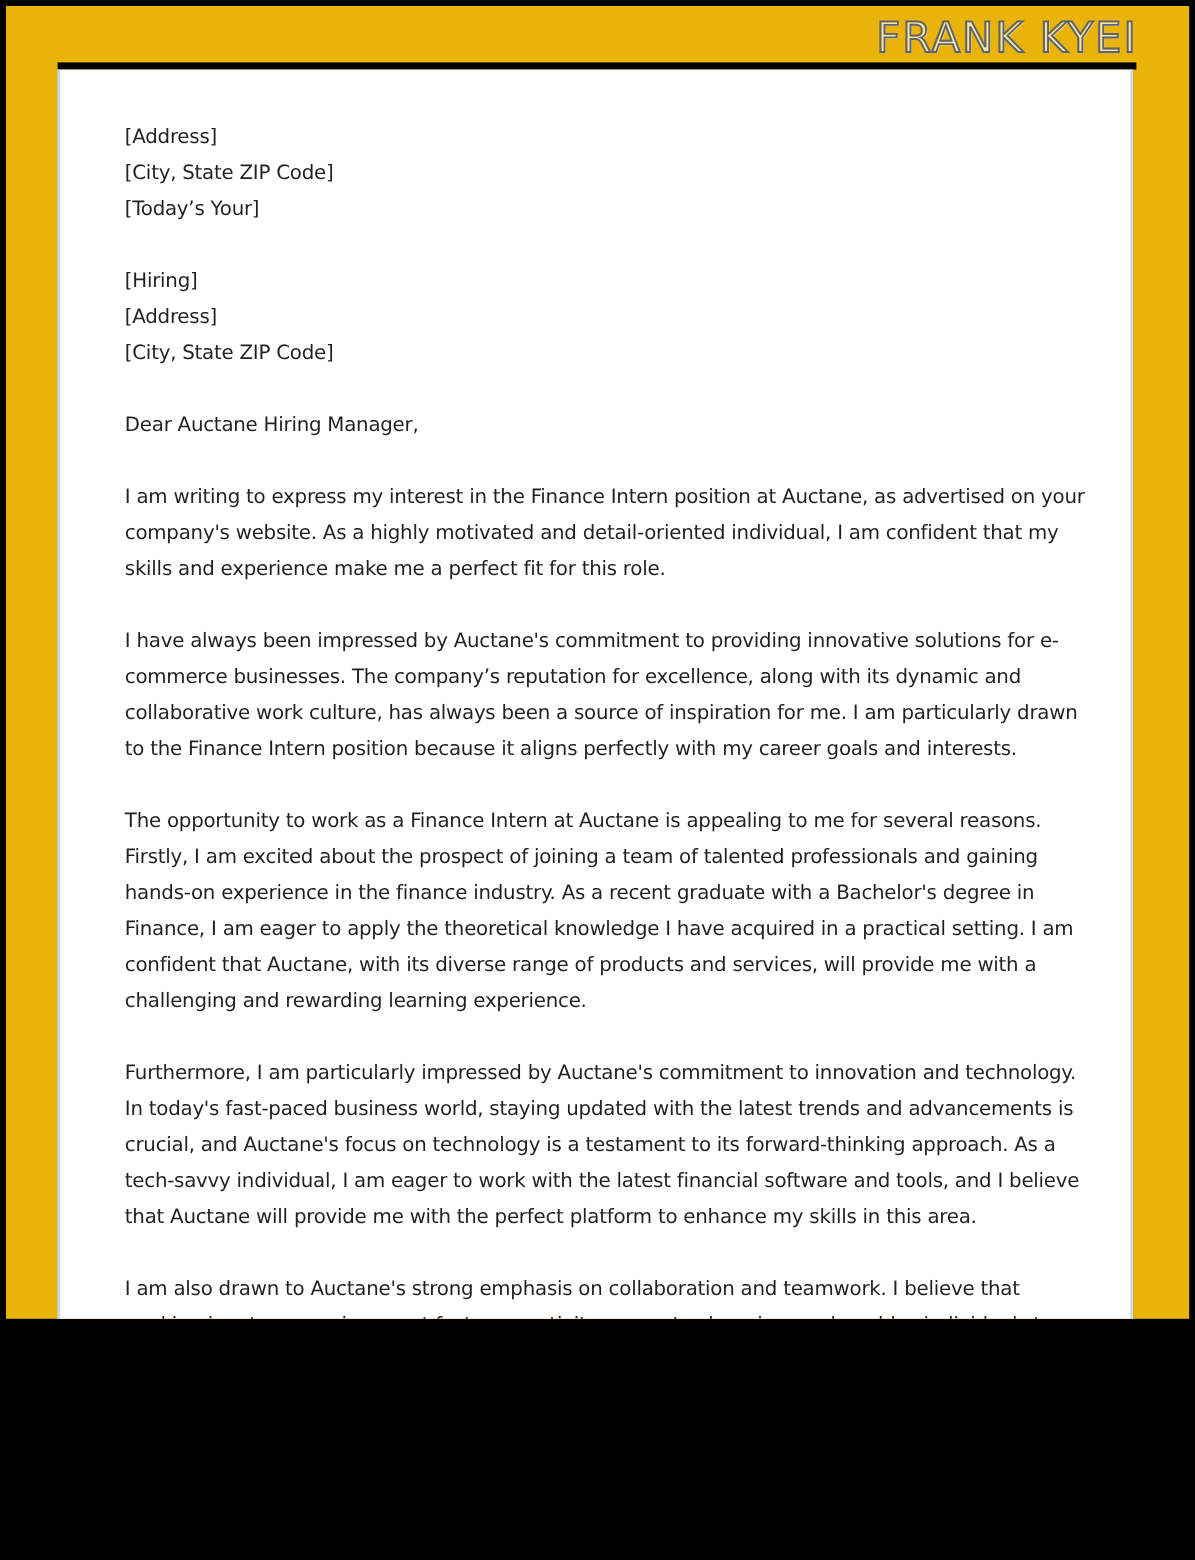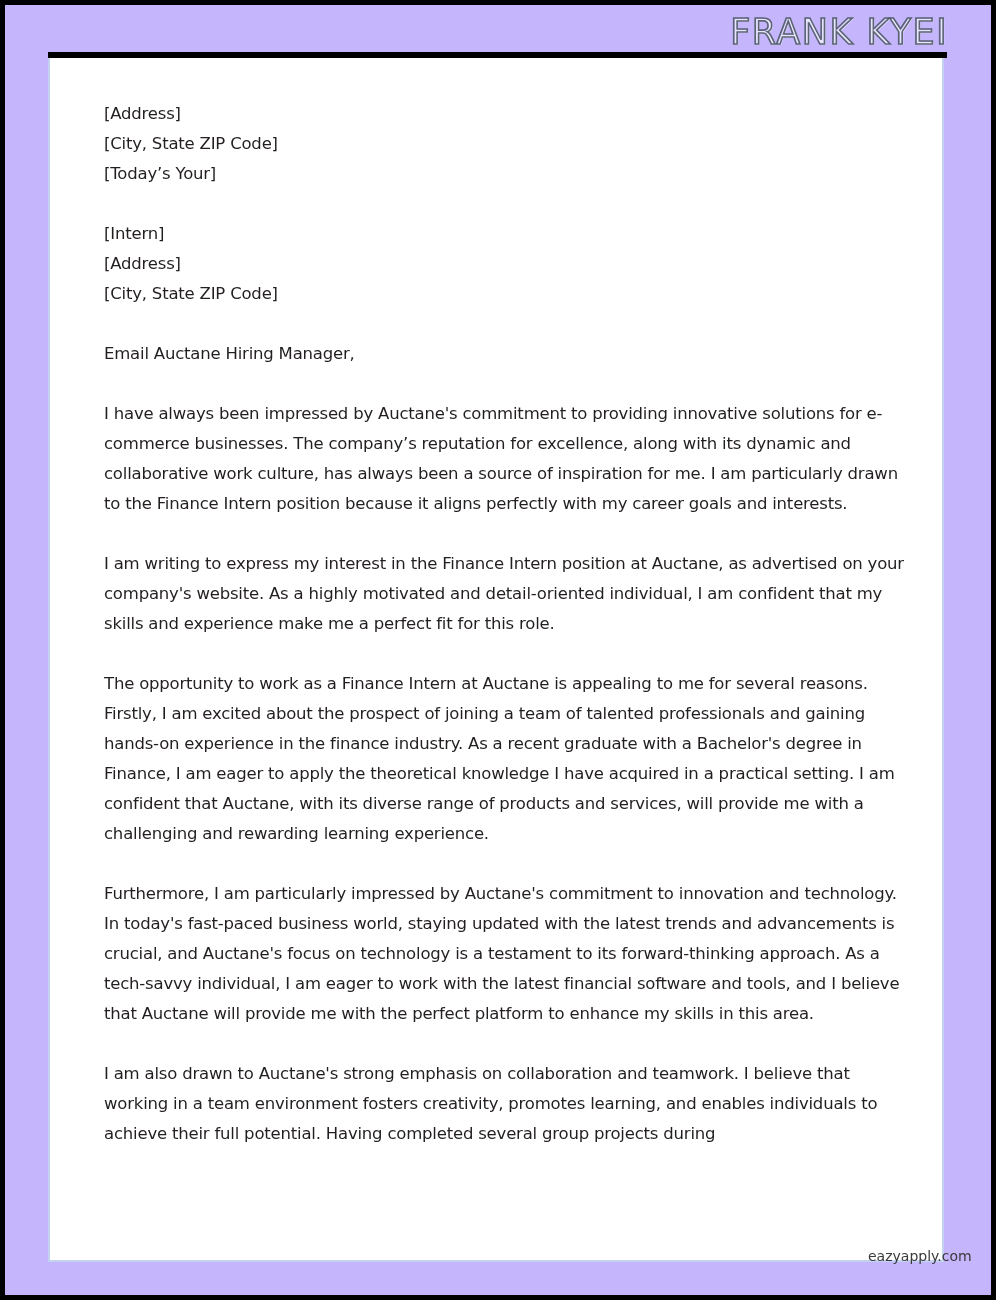--- a/index.html
+++ b/index.html
@@ -22,22 +22,22 @@
     width: 996px;
     height: 1300px;
     background: #000000;
     box-sizing: border-box;
   }
   .canvas {
     position: absolute;
     left: 5px;
     top: 5px;
     width: 986px;
-    height: 1290px;
-    background: #c4b5fd;
+    height: 1094px;
+    background: #eab308;
     overflow: hidden;
   }
 
   
   .header-band {
     position: absolute;
     left: 0;
     top: 0;
     width: 986px;
     height: 47px;
@@ -132,29 +132,29 @@
 
     <div class="letter">
 
       <div class="block">
         <span class="addr-line">[Address]</span>
         <span class="addr-line">[City, State ZIP Code]</span>
         <span class="addr-line">[Today’s Your]</span>
       </div>
 
       <div class="block">
-        <span class="addr-line">[Intern]</span>
+        <span class="addr-line">[Hiring]</span>
         <span class="addr-line">[Address]</span>
         <span class="addr-line">[City, State ZIP Code]</span>
       </div>
 
-      <p>Email Auctane Hiring Manager,</p>
+      <p>Dear Auctane Hiring Manager,</p>
 
+      <p>I am writing to express my interest in the Finance Intern position at Auctane, as advertised on your company's website. As a highly motivated and detail-oriented individual, I am confident that my skills and experience make me a perfect fit for this role.</p>
       <p>I have always been impressed by Auctane's commitment to providing innovative solutions for e-commerce businesses. The company’s reputation for excellence, along with its dynamic and collaborative work culture, has always been a source of inspiration for me. I am particularly drawn to the Finance Intern position because it aligns perfectly with my career goals and interests.</p>
-      <p>I am writing to express my interest in the Finance Intern position at Auctane, as advertised on your company's website. As a highly motivated and detail-oriented individual, I am confident that my skills and experience make me a perfect fit for this role.</p>
       <p>The opportunity to work as a Finance Intern at Auctane is appealing to me for several reasons. Firstly, I am excited about the prospect of joining a team of talented professionals and gaining hands-on experience in the finance industry. As a recent graduate with a Bachelor's degree in Finance, I am eager to apply the theoretical knowledge I have acquired in a practical setting. I am confident that Auctane, with its diverse range of products and services, will provide me with a challenging and rewarding learning experience.</p>
       <p>Furthermore, I am particularly impressed by Auctane's commitment to innovation and technology. In today's fast-paced business world, staying updated with the latest trends and advancements is crucial, and Auctane's focus on technology is a testament to its forward-thinking approach. As a tech-savvy individual, I am eager to work with the latest financial software and tools, and I believe that Auctane will provide me with the perfect platform to enhance my skills in this area.</p>
       <p>I am also drawn to Auctane's strong emphasis on collaboration and teamwork. I believe that working in a team environment fosters creativity, promotes learning, and enables individuals to achieve their full potential. Having completed several group projects during</p>
     </div>
 
     <div class="watermark">eazyapply.com</div>
 
   </div>
 </div>
 

